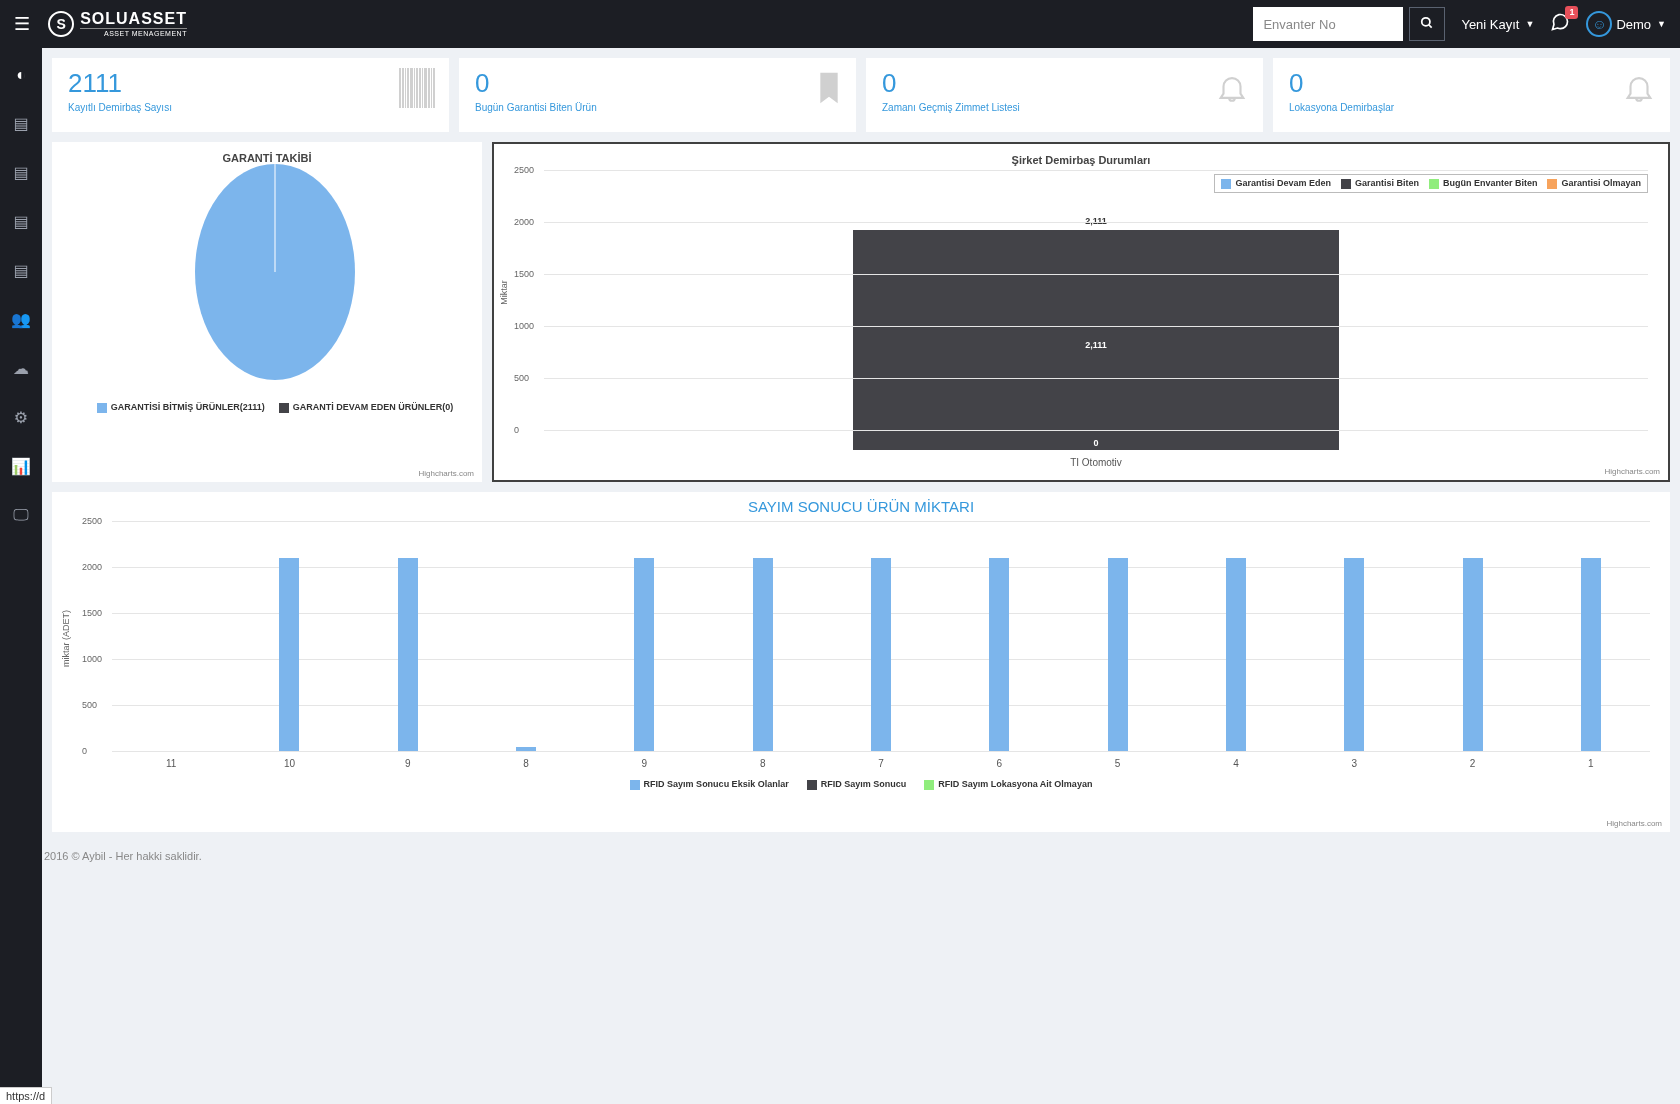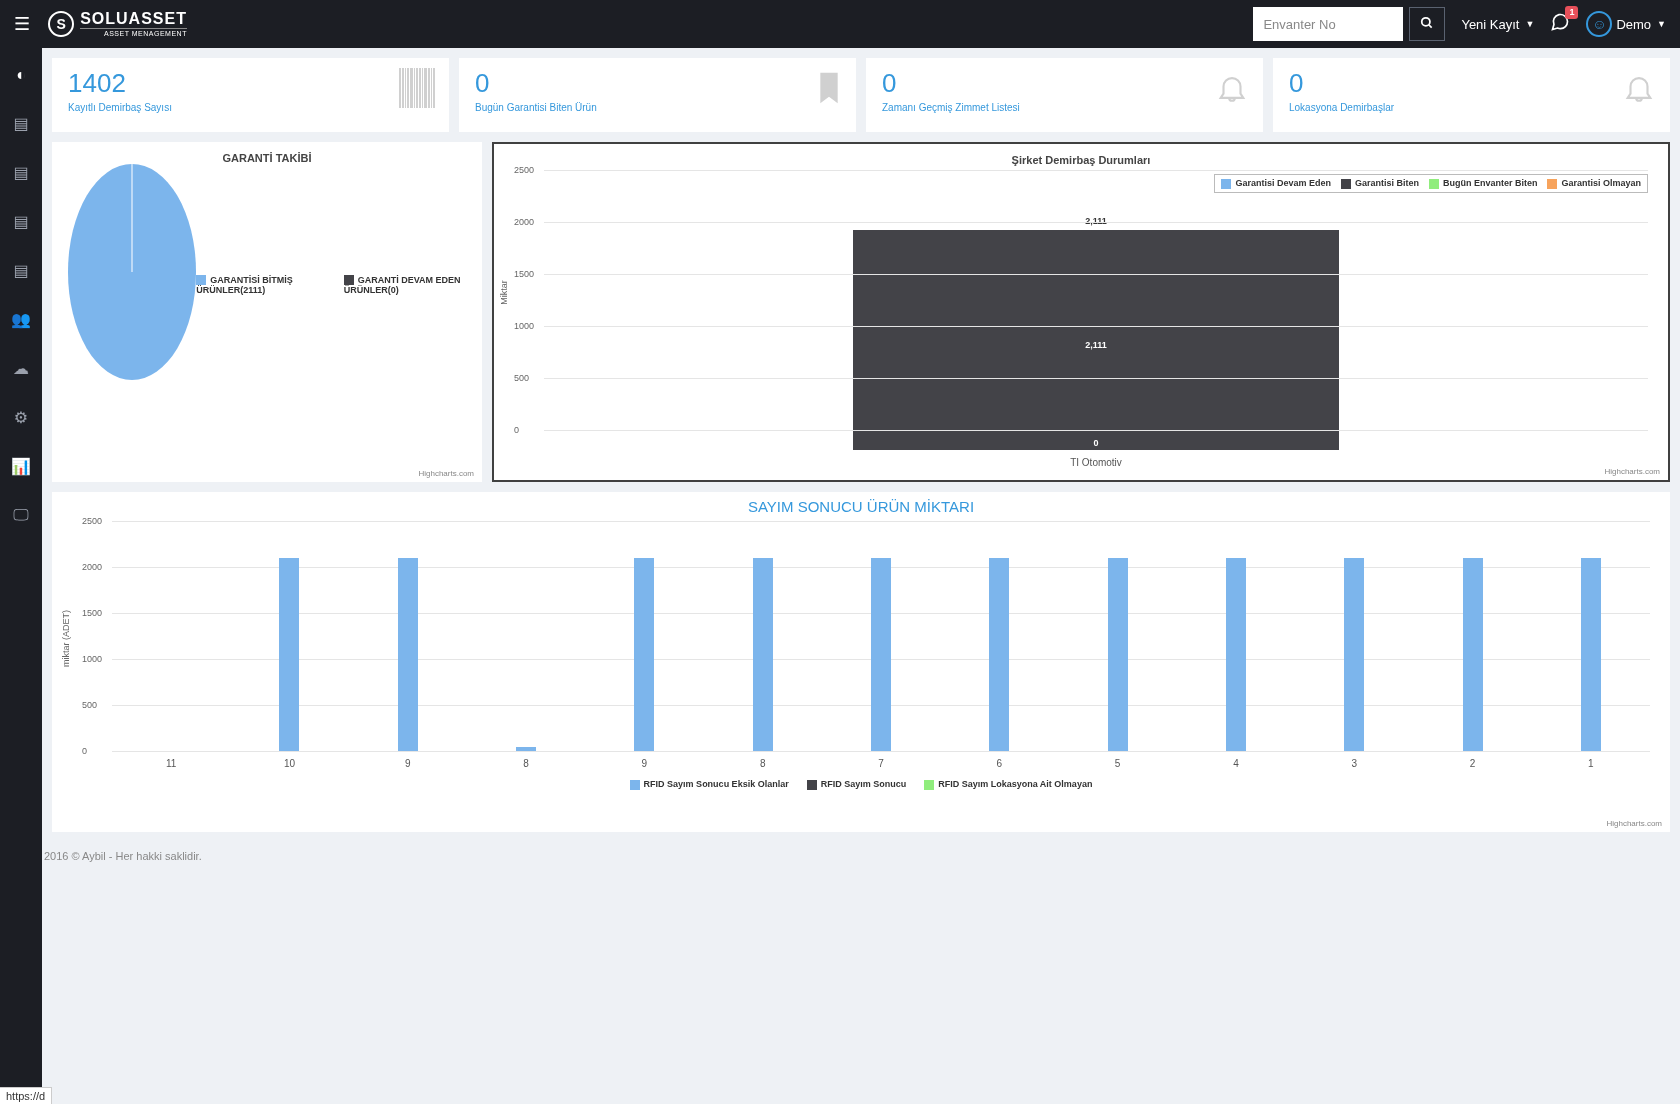--- a/index.html
+++ b/index.html
@@ -46,21 +46,21 @@
 
 .row { display: flex; gap: 10px; margin-bottom: 10px; }
 .panel { background: #fff; position: relative; }
 .panel.pie { width: 430px; height: 340px; }
 .panel.stack { flex: 1; height: 340px; border: 2px solid #404040; }
 .panel.col { width: 100%; height: 340px; }
 .panel-title { text-align: center; font-size: 11px; font-weight: 600; color: #444; padding: 10px 12px 4px; }
 .credits { position: absolute; right: 8px; bottom: 4px; font-size: 8px; color: #888; }
 
 
-.pie-wrap { display:flex; flex-direction:row; align-items:center;padding-left:16px; }
+.pie-wrap { display:flex; flex-direction:column; align-items:center;padding-left:16px; }
 .pie-circle { width: 160px; height: 160px; border-radius: 50%; background: #7cb5ec; position: relative; margin-top: 24px; transform: scaleY(1.35);}
 .pie-slit { position:absolute; left:50%; top:0; width:1px; height:50%; background:#fff; transform:translateX(-50%);}
 .pie-legend { margin-top: 50px; font-size: 9px; font-weight: bold; color:#333; display:flex; gap:14px; justify-content:center; align-items:center;}
 .lg-box { display:inline-block; width:10px; height:10px; margin-right:4px; vertical-align:middle;}
 .lg-blue{ background:#7cb5ec;} .lg-dark{ background:#434348;} .lg-green{ background:#90ed7d;} .lg-orange{ background:#f7a35c;}
 
 
 .stack-inner { position: relative; height: 280px; margin: 0 20px 0 50px; }
 .stack-legend { position:absolute; right:20px; top:30px; border:1px solid #bbb; background:#fff; padding:3px 6px; font-size:9px; font-weight:bold; display:flex; gap:10px; align-items:center; z-index:3;}
 .y-label { position:absolute; left:10px; top:50%; transform: rotate(-90deg) translateX(50%); transform-origin:left; font-size:9px; color:#666;}
@@ -139,21 +139,21 @@
   <div class="side-item"><span>☁</span></div>
   <div class="side-item"><span>⚙</span></div>
   <div class="side-item"><span>📊</span></div>
   <div class="side-item"><span>🖵</span></div>
 </div>
 
 <div class="content">
 
   <div class="cards">
     <div class="card">
-      <div class="card-value">1402</div>
+      <div class="card-value">2111</div>
       <div class="card-label">Kayıtlı Demirbaş Sayısı</div>
       <div class="card-icon">
         <div class="barcode">
             <span></span>
             <span></span>
             <span></span>
             <span></span>
             <span></span>
             <span></span>
             <span></span>

